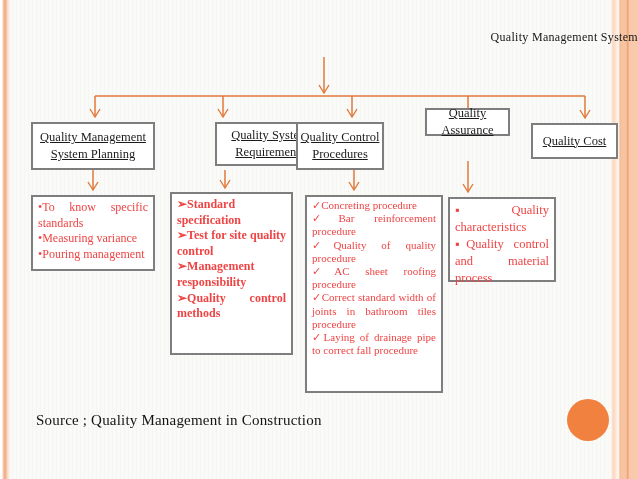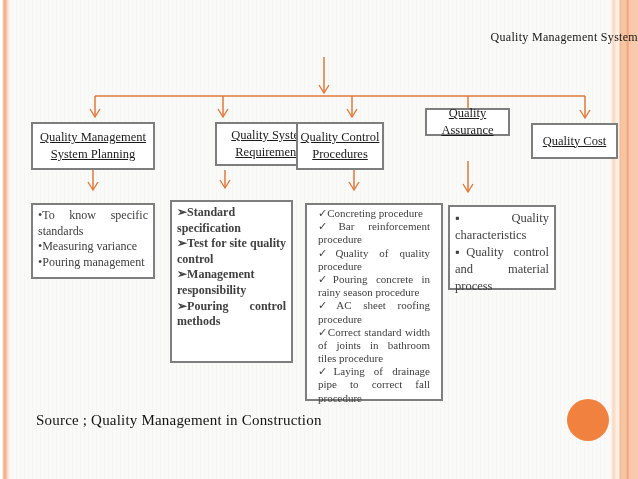--- a/index.html
+++ b/index.html
@@ -38,25 +38,25 @@
     position:absolute;box-sizing:border-box;
     background:#ffffff;border:2px solid #7e7e7e;
     display:flex;align-items:center;justify-content:center;
     text-align:center;font-size:12.5px;line-height:1.35;color:#1b1b1b;
     padding:2px;
     text-decoration:underline;
   }
   .detail{
     position:absolute;box-sizing:border-box;
     background:#ffffff;border:2px solid #7e7e7e;
-    padding:3px 5px;color:#404040;
-    font-size:12px;line-height:1.3;margin-top:8px;
+    padding:3px 5px;color:#ef4444;
+    font-size:12px;line-height:1.3;
   }
   .detail .detail-item{text-align:justify;}
-  .detail-procedures{font-size:11px;line-height:1.2;padding:2px 11px;}
+  .detail-procedures{font-size:11px;line-height:1.2;padding:2px 5px;}
   .detail-assurance{font-size:12.5px;line-height:1.35;}
   .source-note{
     position:absolute;left:36px;top:412px;
     font-size:15px;color:#141414;letter-spacing:0.2px;
   }
   .accent-circle{
     position:absolute;left:567px;top:399px;width:42px;height:42px;
     border-radius:50%;background:#f0813f;
   }
 </style>
@@ -110,28 +110,27 @@
   <div class="detail" style="left:31px;top:195px;width:124px;height:76px;">
     <div class="detail-item">•To know specific standards</div>
     <div class="detail-item">•Measuring variance</div>
     <div class="detail-item">•Pouring management</div>
   </div>
 
   <div class="detail" style="left:170px;top:192px;width:123px;height:163px;font-weight:bold;">
     <div class="detail-item">➢Standard specification</div>
     <div class="detail-item">➢Test for site quality control</div>
     <div class="detail-item">➢Management responsibility</div>
-    <div class="detail-item">➢Pouring control methods</div>
+    <div class="detail-item">➢Quality control methods</div>
   </div>
 
   <div class="detail detail-procedures" style="left:305px;top:195px;width:138px;height:198px;">
     <div class="detail-item">✓Concreting procedure</div>
     <div class="detail-item">✓Bar reinforcement procedure</div>
     <div class="detail-item">✓Quality of quality procedure</div>
-    <div class="detail-item">✓Pouring concrete in rainy season procedure</div>
     <div class="detail-item">✓AC sheet roofing procedure</div>
     <div class="detail-item">✓Correct standard width of joints in bathroom tiles procedure</div>
     <div class="detail-item">✓Laying of drainage pipe to correct fall procedure</div>
   </div>
 
   <div class="detail detail-assurance" style="left:448px;top:197px;width:108px;height:85px;">
     <div class="detail-item">▪Quality characteristics</div>
     <div class="detail-item">▪Quality control and material process</div>
   </div>
 

